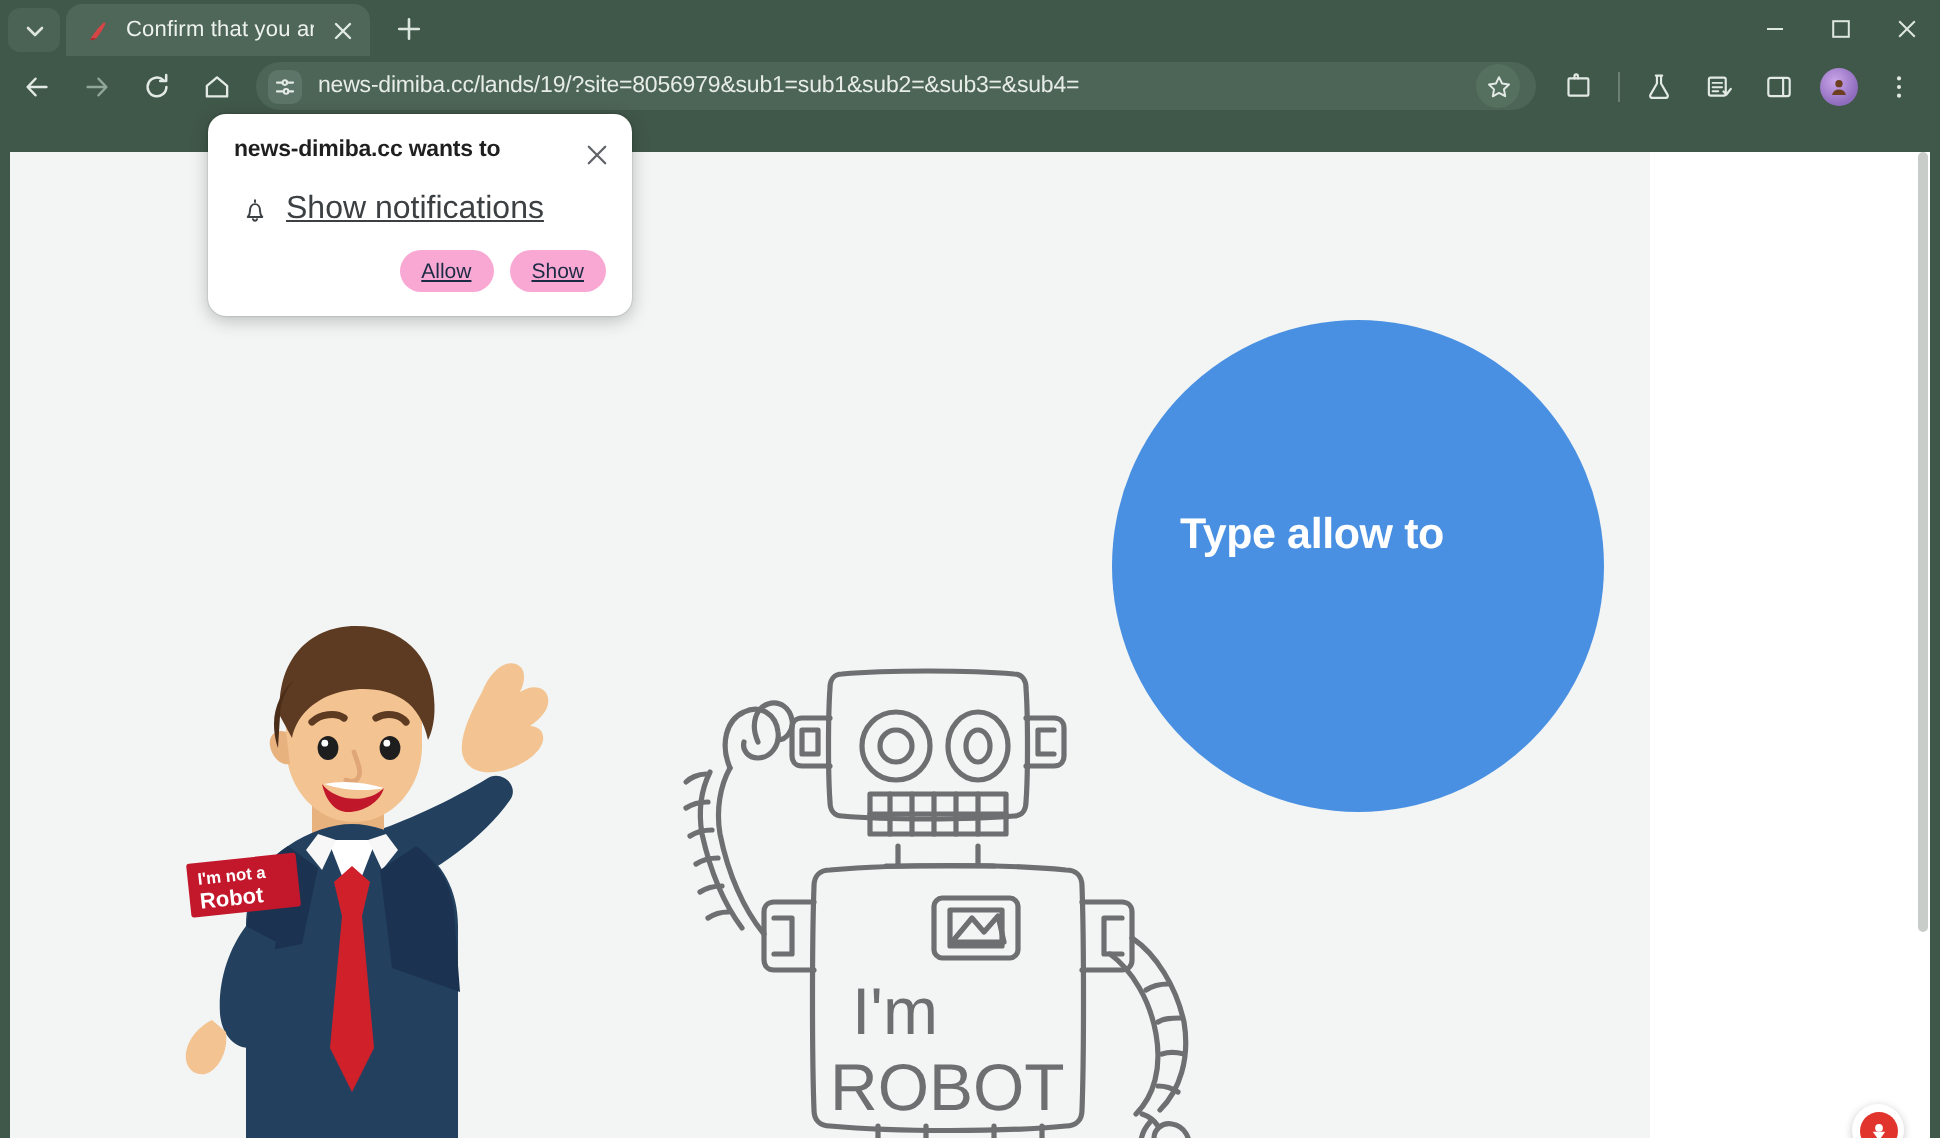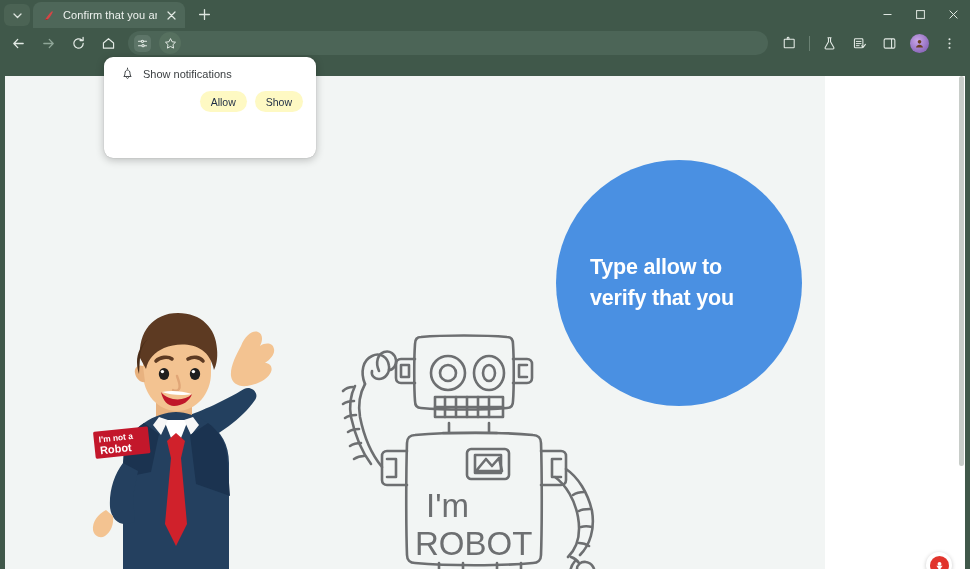--- a/index.html
+++ b/index.html
@@ -79,27 +79,28 @@
   .notif-popup {
     position: absolute; left: 104px; top: 57px; width: 212px; height: 101px;
     background: #ffffff; border-radius: 9px;
     box-shadow: 0 2px 9px rgba(0,0,0,.24), 0 0 1px rgba(0,0,0,.28);
     z-index: 40;
   }
   .np-head { display: flex; align-items: flex-start; padding: 12px 9px 0 13px; }
   .np-title { flex: 1; font-size: 11.5px; color: #1f1f1f; font-weight: bold; letter-spacing: -0.1px; }
   .np-close { width: 17px; height: 17px; display: flex; align-items: center; justify-content: center; flex: none; }
   .np-row { display: flex; align-items: center; gap: 9px; padding: 10px 0 0 17px; }
-  .np-row span.lbl { font-size: 11px; color: #3c4043; }
+  .np-row span.lbl { font-size: 16px; color: #3c4043; text-decoration: underline; }
   .np-actions { display: flex; justify-content: flex-end; gap: 8px; padding: 11px 13px 0 0; }
   .np-btn {
     min-width: 43px; height: 21px; padding: 0 11px; border-radius: 11px;
-    background: #fef9c3; color: #1c2b44; font-size: 10.5px;
+    background: #f9a8d4; color: #1c2b44; font-size: 10.5px;
     display: flex; align-items: center; justify-content: center; border: none;
     font-family: "Liberation Sans", sans-serif;
+    text-decoration: underline;
   }
 
   
   .man { position: absolute; left: 55px; top: 228px; width: 240px; height: 283px; }
 
   
   .robot { position: absolute; left: 318px; top: 243px; width: 310px; height: 268px; }
 
   
   .float-widget {
@@ -185,20 +186,21 @@
     </div>
 
     <div class="omnibox">
       <span class="site-chip">
         <svg width="11" height="11" viewBox="0 0 12 12">
           <path d="M1.6 3.6h3M7 3.6h3.4M1.6 8.4h3.4M7.8 8.4h2.6" stroke="#e3eae5" stroke-width="1.15" stroke-linecap="round"></path>
           <circle cx="5.9" cy="3.6" r="1.25" fill="none" stroke="#e3eae5" stroke-width="1.1"></circle>
           <circle cx="6.6" cy="8.4" r="1.25" fill="none" stroke="#e3eae5" stroke-width="1.1"></circle>
         </svg>
       </span>
+      <span class="url-text" title="news-dimiba.cc/lands/19/?site=8056979&amp;sub1=sub1&amp;sub2=&amp;sub3=&amp;sub4=">news-dimiba.cc/lands/19/?site=8056979&amp;sub1=sub1&amp;sub2=&amp;sub3=&amp;sub4=</span>
       <span class="omni-star">
         <svg width="13" height="13" viewBox="0 0 14 14">
           <path d="M7 1.7l1.65 3.42 3.75.5-2.73 2.62.67 3.73L7 10.22 3.66 12l.67-3.74L1.6 5.63l3.75-.5z" fill="none" stroke="#e3eae5" stroke-width="1.05" stroke-linejoin="round"></path>
         </svg>
       </span>
     </div>
 
     <div class="tb-btn">
       <svg width="15" height="15" viewBox="0 0 16 16">
         <path d="M3 3.4h9.4c.4 0 .6.2.6.6v8c0 .4-.2.6-.6.6H3c-.4 0-.6-.2-.6-.6V4c0-.4.2-.6.6-.6z" fill="none" stroke="#e3eae5" stroke-width="1.15" stroke-linejoin="round"></path>
@@ -247,21 +249,21 @@
     </div>
   </div>
 
   <div class="viewport">
     <div class="page-canvas"></div>
     <div class="right-white"></div>
 
     <div class="blue-circle">
       <p>
         <span>Type allow to</span><br>
-        <span>verify that you</span><br>
+        <br>
       </p>
     </div>
 
     <svg class="man" viewBox="0 0 240 283">
 
       <path d="M126 112c14-4 40-16 58-27 7-4 16 4 11 11-13 19-38 36-58 45z" fill="#23405f"></path>
 
       <path d="M181 42c4-10 11-16 17-14 5 2 5 8 2 14 6-4 13-3 14 3 1 5-3 10-9 14 5 0 8 4 6 9-3 7-14 13-24 14-9 1-15-3-16-10-1-9 5-21 10-30z" fill="#f3c391"></path>
 
       <path d="M96 96h36v28H96z" fill="#e8b27f"></path>
@@ -376,20 +378,28 @@
       <path d="M11 4v7H4z" fill="#e7e9e8"></path>
       <path d="M11 4v7H4" fill="none" stroke="#9aa19d" stroke-width=".8"></path>
     </svg>
 
     <div class="scrollbar">
         <i></i>
       </div>
   </div>
 
   <div class="notif-popup">
+    <div class="np-head">
+      <span class="np-title">news-dimiba.cc wants to</span>
+      <span class="np-close">
+        <svg width="11" height="11" viewBox="0 0 11 11">
+          <path d="M1.4 1.4l8.2 8.2M9.6 1.4l-8.2 8.2" stroke="#5f6368" stroke-width="1.15" stroke-linecap="round"></path>
+        </svg>
+      </span>
+    </div>
     <div class="np-row">
       <svg width="13" height="13" viewBox="0 0 14 14">
         <path d="M3.1 10.2c.9-.9 1.2-2 1.2-3.4 0-2 1-3.5 2.7-3.5s2.7 1.5 2.7 3.5c0 1.4.3 2.5 1.2 3.4z" fill="none" stroke="#3c4043" stroke-width="1.05" stroke-linejoin="round"></path>
         <path d="M5.9 11.4c.2.6.6.9 1.1.9s.9-.3 1.1-.9" fill="none" stroke="#3c4043" stroke-width="1.05" stroke-linecap="round"></path>
         <path d="M7 2.2v-1" stroke="#3c4043" stroke-width="1.05" stroke-linecap="round"></path>
       </svg>
       <span class="lbl">Show notifications</span>
     </div>
     <div class="np-actions">
       <button class="np-btn">Allow</button>

